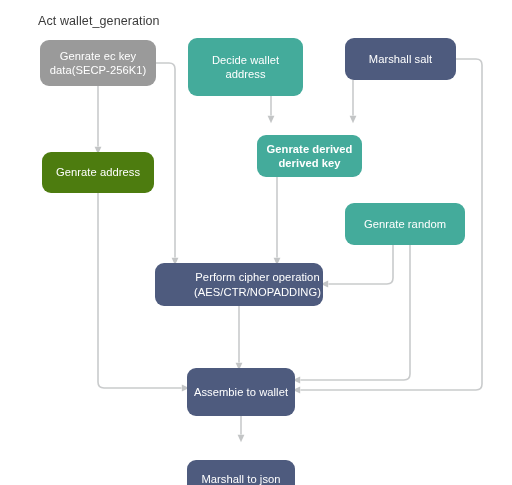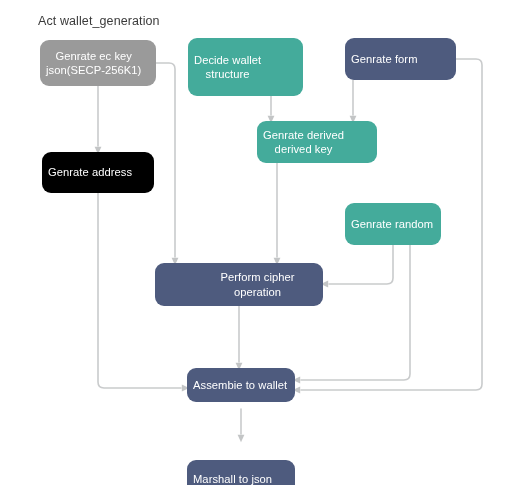--- a/index.html
+++ b/index.html
@@ -24,21 +24,21 @@
     letter-spacing: 0.1px;
     white-space: nowrap;
   }
   .node {
     position: absolute;
     box-sizing: border-box;
     border-radius: 9px;
     color: #ffffff;
     display: flex;
     align-items: center;
-    justify-content: flex-start;
+    justify-content: center;
     text-align: center;
     font-size: 11.2px;
     line-height: 14.5px;
     padding: 3px 6px;
     z-index: 3;
     letter-spacing: 0.05px;
   }
   .node span { display: block; }
   svg#edges {
     position: absolute;
@@ -87,56 +87,57 @@
       <polygon points="320.8,284 328.2,280.6 328.2,287.4" class="arrowhead"></polygon>
       <polygon points="292.8,380 300.2,376.6 300.2,383.4" class="arrowhead"></polygon>
       <polygon points="239,370.2 235.6,362.8 242.4,362.8" class="arrowhead"></polygon>
       <polygon points="241,442.2 237.6,434.8 244.4,434.8" class="arrowhead"></polygon>
     </svg>
 
   <div id="nodes">
       <div class="node" style="left: 40px; top: 40px; width: 116px; height: 46px; background: rgb(154, 154, 154); color: rgb(255, 255, 255);">
         <div>
           <span>Genrate ec key</span>
-          <span>json(SECP-256K1)</span>
+          <span>data(SECP-256K1)</span>
         </div>
       </div>
-      <div class="node" style="left: 42px; top: 152px; width: 112px; height: 41px; background: #000000; color: rgb(255, 255, 255);">
+      <div class="node" style="left: 42px; top: 152px; width: 112px; height: 41px; background: #4d7c0f; color: rgb(255, 255, 255);">
         <div>
           <span>Genrate address</span>
         </div>
       </div>
       <div class="node" style="left: 188px; top: 38px; width: 115px; height: 58px; background: rgb(68, 171, 155); color: rgb(255, 255, 255);">
         <div>
           <span>Decide wallet</span>
-          <span>structure</span>
+          <span>address</span>
         </div>
       </div>
-      <div class="node" style="left: 257px; top: 121px; width: 120px; height: 42px; background: rgb(68, 171, 155); color: rgb(255, 255, 255);">
+      <div class="node" style="left: 257px; top: 135px; width: 105px; height: 42px; background: rgb(68, 171, 155); color: rgb(255, 255, 255); font-weight: bold;">
         <div>
           <span>Genrate derived</span>
           <span>derived key</span>
         </div>
       </div>
       <div class="node" style="left: 345px; top: 38px; width: 111px; height: 42px; background: rgb(78, 91, 126); color: rgb(255, 255, 255);">
         <div>
-          <span>Genrate form</span>
+          <span>Marshall salt</span>
         </div>
       </div>
-      <div class="node" style="left: 345px; top: 203px; width: 96px; height: 42px; background: rgb(68, 171, 155); color: rgb(255, 255, 255);">
+      <div class="node" style="left: 345px; top: 203px; width: 120px; height: 42px; background: rgb(68, 171, 155); color: rgb(255, 255, 255);">
         <div>
           <span>Genrate random</span>
         </div>
       </div>
       <div class="node" style="left: 155px; top: 263px; width: 168px; height: 43px; background: rgb(78, 91, 126); color: rgb(255, 255, 255); padding-left: 43px;">
         <div>
           <span>Perform cipher operation</span>
+          <span>(AES/CTR/NOPADDING)</span>
         </div>
       </div>
-      <div class="node" style="left: 187px; top: 368px; width: 108px; height: 34px; background: rgb(78, 91, 126); color: rgb(255, 255, 255);">
+      <div class="node" style="left: 187px; top: 368px; width: 108px; height: 48px; background: rgb(78, 91, 126); color: rgb(255, 255, 255);">
         <div>
           <span>Assembie to wallet</span>
         </div>
       </div>
       <div class="node" style="left: 187px; top: 460px; width: 108px; height: 38px; background: rgb(78, 91, 126); color: rgb(255, 255, 255);">
         <div>
           <span>Marshall to json</span>
         </div>
       </div>
     </div>

